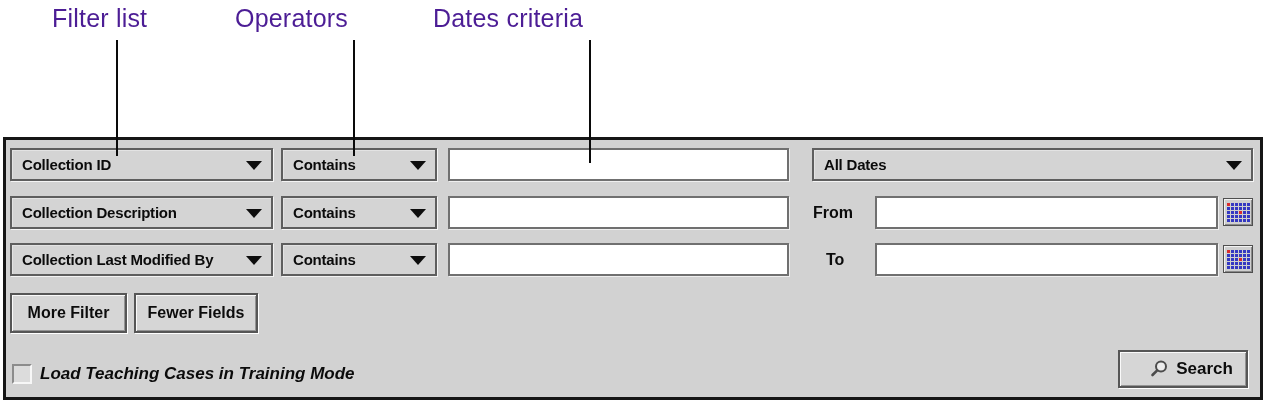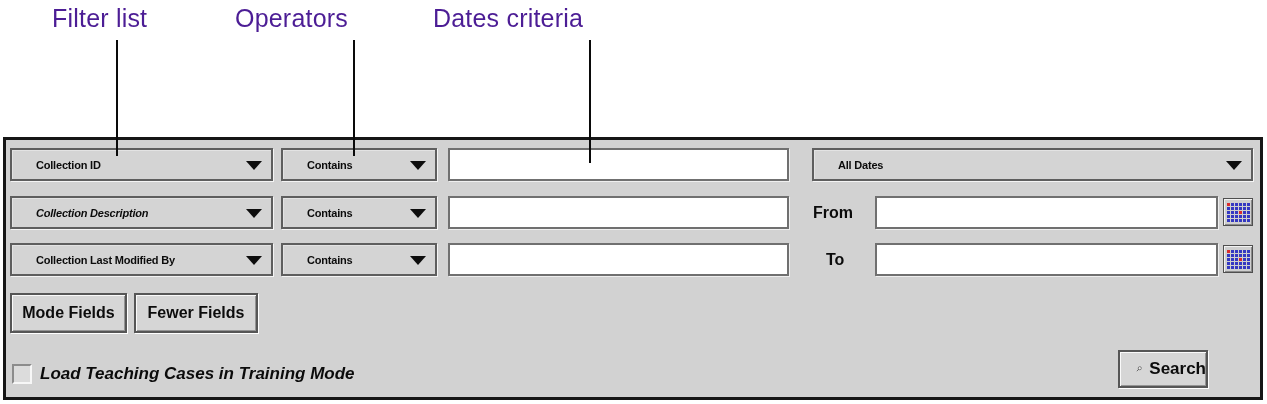--- a/index.html
+++ b/index.html
@@ -19,21 +19,21 @@
     box-sizing:border-box;border:3px solid #161616;background:#d2d2d2;
   }
   
   .combo{
     position:absolute;height:33px;box-sizing:border-box;
     background:#d4d4d4;border:2px solid #5e5e5e;
     box-shadow:1px 1px 0 #f4f4f4, inset 1px 1px 0 #e3e3e3;
     display:flex;align-items:center;cursor:default;
   }
   .combo-label{
-    font-weight:bold;font-size:11px;color:#0b0b0b;padding-left:24px;
+    font-weight:bold;font-size:15px;color:#0b0b0b;padding-left:10px;
     white-space:nowrap;letter-spacing:-0.2px;
   }
   .dd-arrow{
     position:absolute;right:9px;top:50%;margin-top:-4px;
     width:0;height:0;border-left:8px solid transparent;
     border-right:8px solid transparent;border-top:9px solid #0d0d0d;
   }
   
   .tfield{
     position:absolute;height:33px;box-sizing:border-box;background:#ffffff;
@@ -102,21 +102,21 @@
     <div class="combo" style="left:275px;top:8px;width:156px;">
       <span class="combo-label">Contains</span>
       <span class="dd-arrow"></span>
     </div>
     <input type="text" class="tfield" style="left: 442px; top: 8px; width: 341px;" value="">
     <div class="combo" style="left:806px;top:8px;width:441px;">
       <span class="combo-label">All Dates</span>
       <span class="dd-arrow"></span>
     </div>
 
-    <div class="combo" style="left:4px;top:56px;width:263px;font-style:italic;">
+    <div class="combo" style="left:4px;top:56px;width:263px;">
       <span class="combo-label">Collection Description</span>
       <span class="dd-arrow"></span>
     </div>
     <div class="combo" style="left:275px;top:56px;width:156px;">
       <span class="combo-label">Contains</span>
       <span class="dd-arrow"></span>
     </div>
     <input type="text" class="tfield" style="left: 442px; top: 56px; width: 341px;" value="">
     <div class="flabel" style="left:807px;top:56px;">From</div>
     <input type="text" class="tfield" style="left: 869px; top: 56px; width: 343px;" value="">
@@ -138,27 +138,27 @@
     <input type="text" class="tfield" style="left: 442px; top: 103px; width: 341px;" value="">
     <div class="flabel" style="left:807px;top:103px;margin-left:13px;">To</div>
     <input type="text" class="tfield" style="left: 869px; top: 103px; width: 343px;" value="">
     <div class="calbtn" style="left:1217px;top:105px;">
       <span class="calgrid">
         <span class="calred r1"></span>
           <span class="calred r2"></span>
       </span>
     </div>
 
-    <div class="btn3d" style="left:4px;top:153px;width:117px;height:40px;">Mode Fields</div>
+    <div class="btn3d" style="left:4px;top:153px;width:117px;height:40px;">More Filter</div>
     <div class="btn3d" style="left:128px;top:153px;width:124px;height:40px;">Fewer Fields</div>
 
     <div class="checkbox" style="left:6px;top:224px;"></div>
     <div class="cblabel" style="left:34px;top:224px;">Load Teaching Cases in Training Mode</div>
 
-    <div class="btn3d searchbtn" style="left:1112px;top:210px;width:90px;height:38px;padding-left:16px;">
+    <div class="btn3d searchbtn" style="left:1112px;top:210px;width:130px;height:38px;padding-left:16px;">
       <svg width="20" height="20" viewBox="0 0 20 20">
         <circle cx="12" cy="7.5" r="5" fill="#ececec" stroke="#4c4c4c" stroke-width="2"></circle>
         <line x1="8.2" y1="11.3" x2="3.5" y2="16" stroke="#4c4c4c" stroke-width="2.6" stroke-linecap="round"></line>
       </svg>
       <span style="font-size:17px;">Search</span>
     </div>
 
   </div>
 </div>
 

